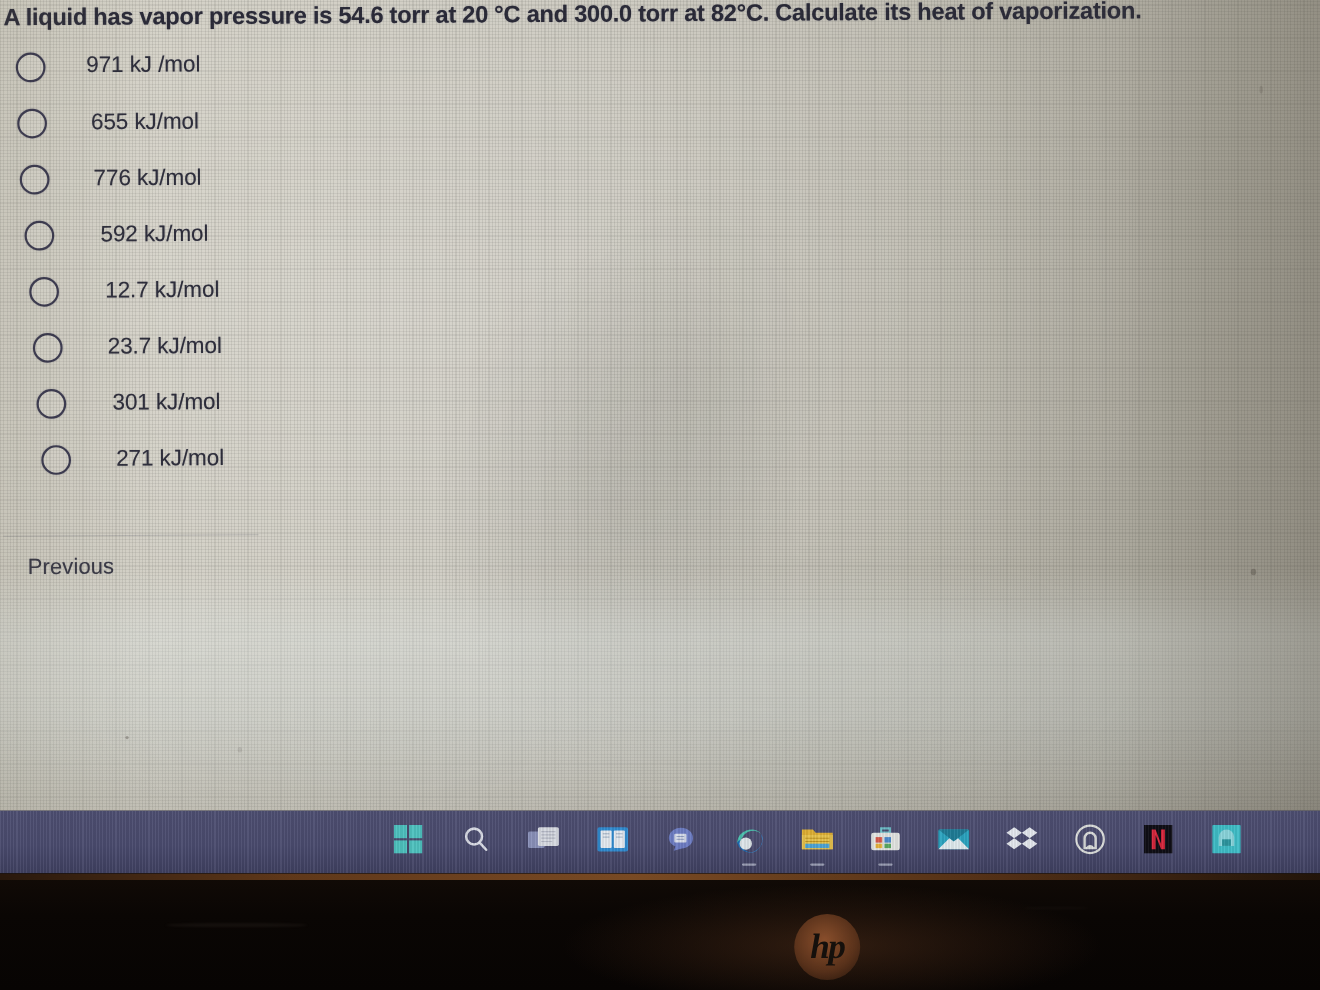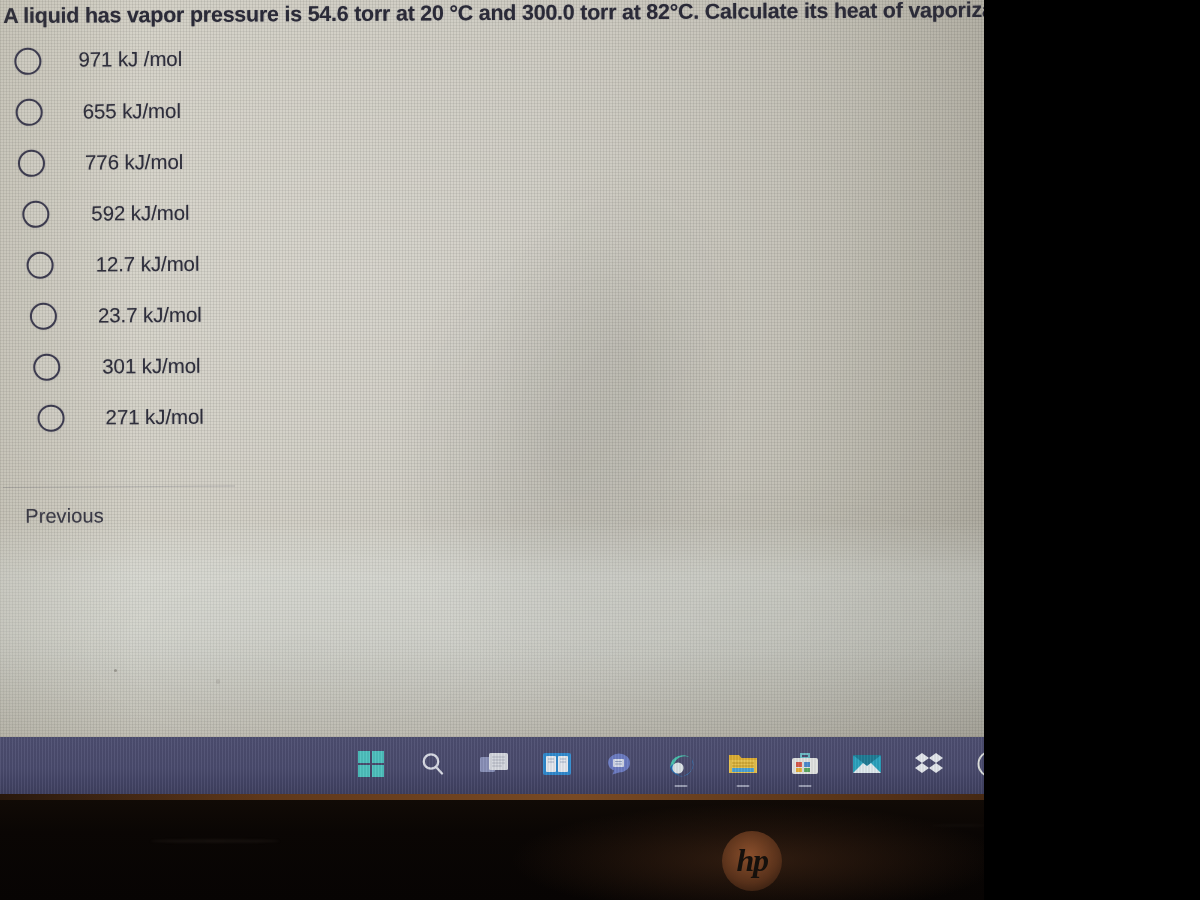--- a/index.html
+++ b/index.html
@@ -7,21 +7,21 @@
     margin: 0;
     padding: 0;
     background: #000;
   }
   body {
     font-family: "Liberation Sans", sans-serif;
   }
 
   #photo {
     position: relative;
-    width: 984px;
+    width: 1200px;
     height: 900px;
     overflow: hidden;
     background: #0a0705;
   }
 
   
   #screen {
     position: absolute;
     left: 0;
     top: 0;

